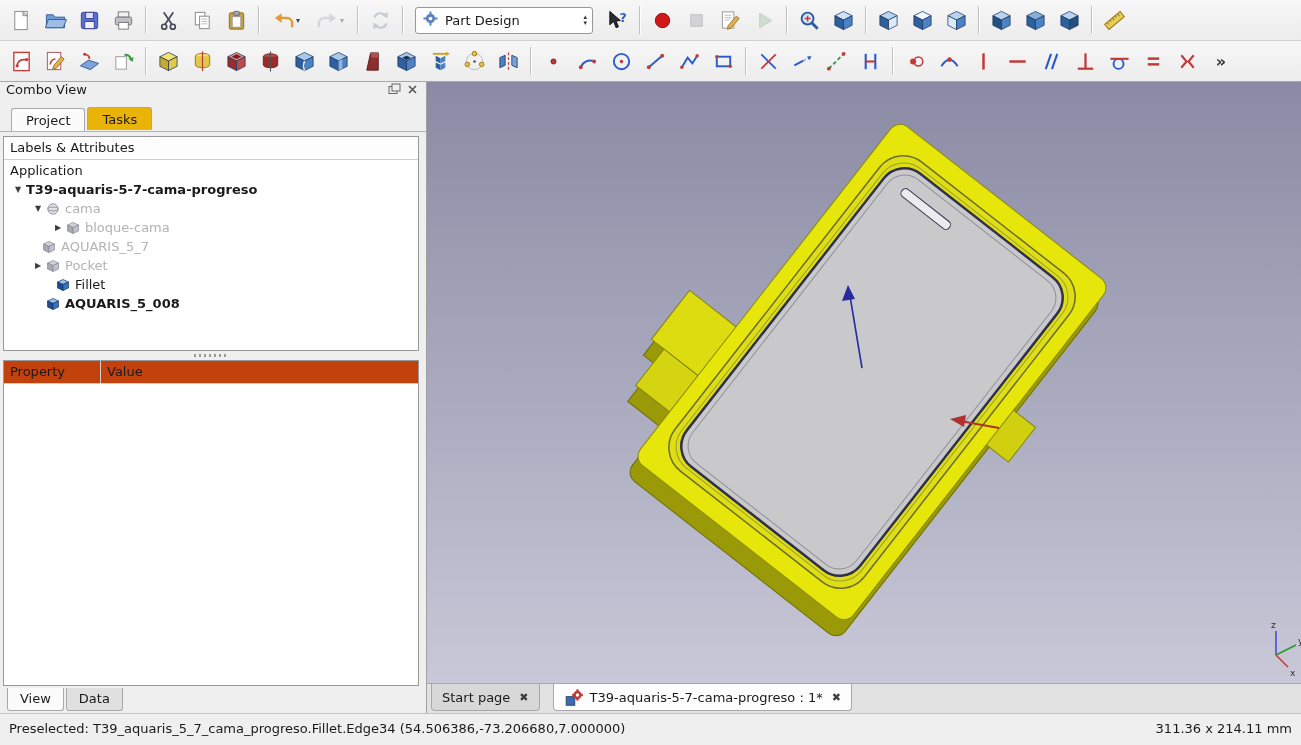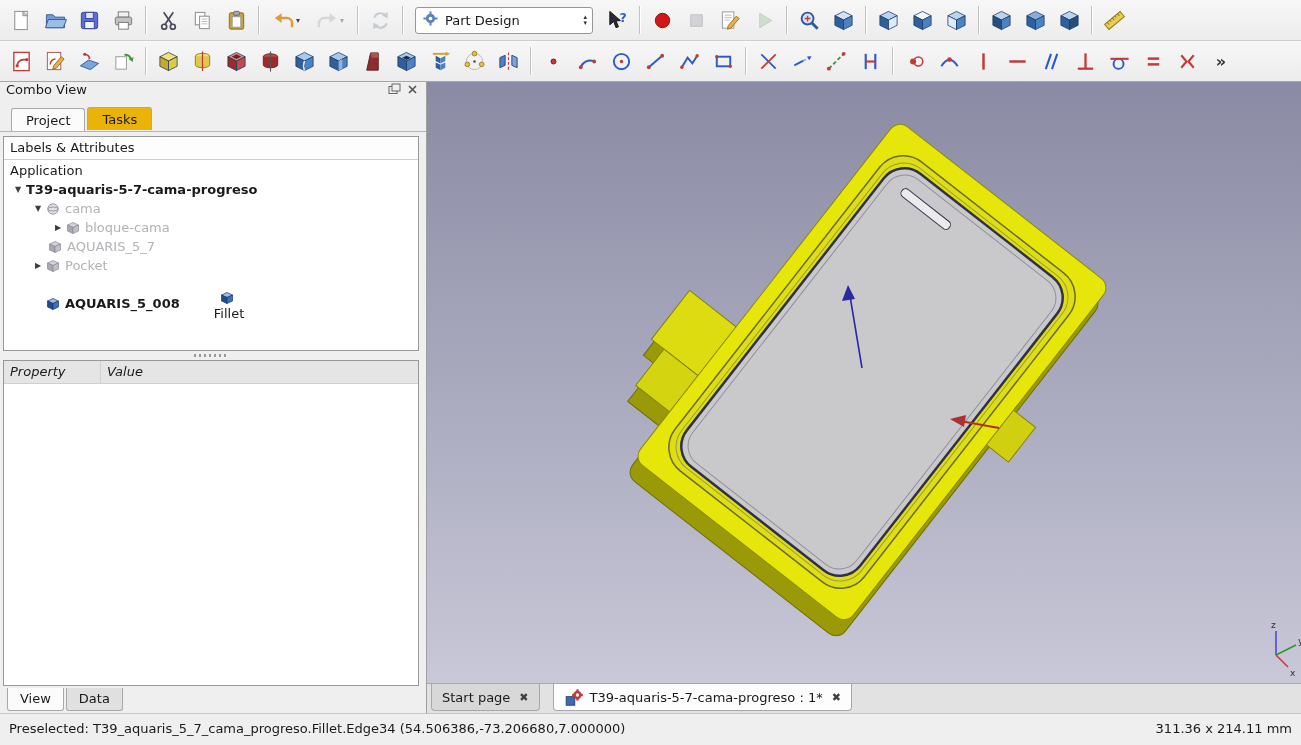--- a/index.html
+++ b/index.html
@@ -47,21 +47,21 @@
   .tree-row { height:19px; display:flex; align-items:center; white-space:nowrap; }
   .expander { width:16px; text-align:center; font-size:8px; color:#3c3c3c; flex:0 0 16px; }
   .tree-icon { width:15px; height:14px; margin-right:4px; display:inline-flex; flex:0 0 15px; }
   .tree-label {}
   .tree-row.muted .tree-label { color:#b2b2b8; }
   .tree-row.bold .tree-label { font-weight:bold; }
   .splitter { height:9px; display:flex; align-items:center; justify-content:center; }
   .splitter::before { content:""; width:34px; height:3px;
                       background:repeating-linear-gradient(90deg,#9a9a9a 0 2px,transparent 2px 5px); }
   .prop-frame { flex:1; border:1px solid #989898; background:#fff; display:flex; flex-direction:column; }
-  .prop-header { display:flex; height:23px; border-bottom:1px solid #cfcfcf; background:#e5e5e5;font-style:italic; }
+  .prop-header { display:flex; height:23px; border-bottom:1px solid #cfcfcf; background:#c2410c; }
   .prop-col1 { width:97px; padding:3px 6px; border-right:1px solid #cfcfcf; }
   .prop-col2 { flex:1; padding:3px 6px; }
   .prop-body { flex:1; }
   .cv-bottomtabs { height:27px; display:flex; align-items:center; padding:0 0 0 4px; gap:2px; }
   .cv-btab { padding:3px 12px 4px 12px; border:1px solid #a8a8a8; border-top:none;
              border-radius:0 0 3px 3px; background:#e0e0e0; }
   .cv-btab.active { background:#fbfbfb; }
   
   .viewport { flex:1; display:flex; flex-direction:column; min-width:0; }
   #scene { display:block; width:874px; height:601px; }
@@ -676,21 +676,21 @@
                 <span class="expander">▶</span>
                 <span class="tree-icon">
                   <svg width="14" height="14" viewBox="0 0 14 14">
                     <polygon points="7,1.5 12.5,4 7,6.5 1.5,4" fill="#d2d2da" stroke="#8a8a94" stroke-width="0.7"></polygon>
                     <polygon points="1.5,4 7,6.5 7,12.5 1.5,10" fill="#a8a8b2" stroke="#8a8a94" stroke-width="0.7"></polygon>
                     <polygon points="12.5,4 7,6.5 7,12.5 12.5,10" fill="#c0c0ca" stroke="#8a8a94" stroke-width="0.7"></polygon>
                   </svg>
                 </span>
                 <span class="tree-label">bloque-cama</span>
               </div>
-              <div class="tree-row muted" style="padding-left: 28px;">
+              <div class="tree-row muted" style="padding-left: 22px;">
                 <span class="expander"></span>
                 <span class="tree-icon">
                   <svg width="14" height="14" viewBox="0 0 14 14">
                     <polygon points="7,1.5 12.5,4 7,6.5 1.5,4" fill="#d2d2da" stroke="#8a8a94" stroke-width="0.7"></polygon>
                     <polygon points="1.5,4 7,6.5 7,12.5 1.5,10" fill="#a8a8b2" stroke="#8a8a94" stroke-width="0.7"></polygon>
                     <polygon points="12.5,4 7,6.5 7,12.5 12.5,10" fill="#c0c0ca" stroke="#8a8a94" stroke-width="0.7"></polygon>
                   </svg>
                 </span>
                 <span class="tree-label">AQUARIS_5_7</span>
               </div>
@@ -698,21 +698,21 @@
                 <span class="expander">▶</span>
                 <span class="tree-icon">
                   <svg width="14" height="14" viewBox="0 0 14 14">
                     <polygon points="7,1.5 12.5,4 7,6.5 1.5,4" fill="#d2d2da" stroke="#8a8a94" stroke-width="0.7"></polygon>
                     <polygon points="1.5,4 7,6.5 7,12.5 1.5,10" fill="#a8a8b2" stroke="#8a8a94" stroke-width="0.7"></polygon>
                     <polygon points="12.5,4 7,6.5 7,12.5 12.5,10" fill="#c0c0ca" stroke="#8a8a94" stroke-width="0.7"></polygon>
                   </svg>
                 </span>
                 <span class="tree-label">Pocket</span>
               </div>
-              <div class="tree-row" style="padding-left: 36px; flex-direction: column;">
+              <div class="tree-row" style="padding-left: 36px;">
                 <span class="expander"></span>
                 <span class="tree-icon">
                   <svg width="14" height="14" viewBox="0 0 14 14">
                     <polygon points="7,1.5 12.5,4 7,6.5 1.5,4" fill="#9ec0e8" stroke="#163a6f" stroke-width="0.7"></polygon>
                     <polygon points="1.5,4 7,6.5 7,12.5 1.5,10" fill="#1f4d94" stroke="#163a6f" stroke-width="0.7"></polygon>
                     <polygon points="12.5,4 7,6.5 7,12.5 12.5,10" fill="#3c72bc" stroke="#163a6f" stroke-width="0.7"></polygon>
                   </svg>
                 </span>
                 <span class="tree-label">Fillet</span>
               </div>

